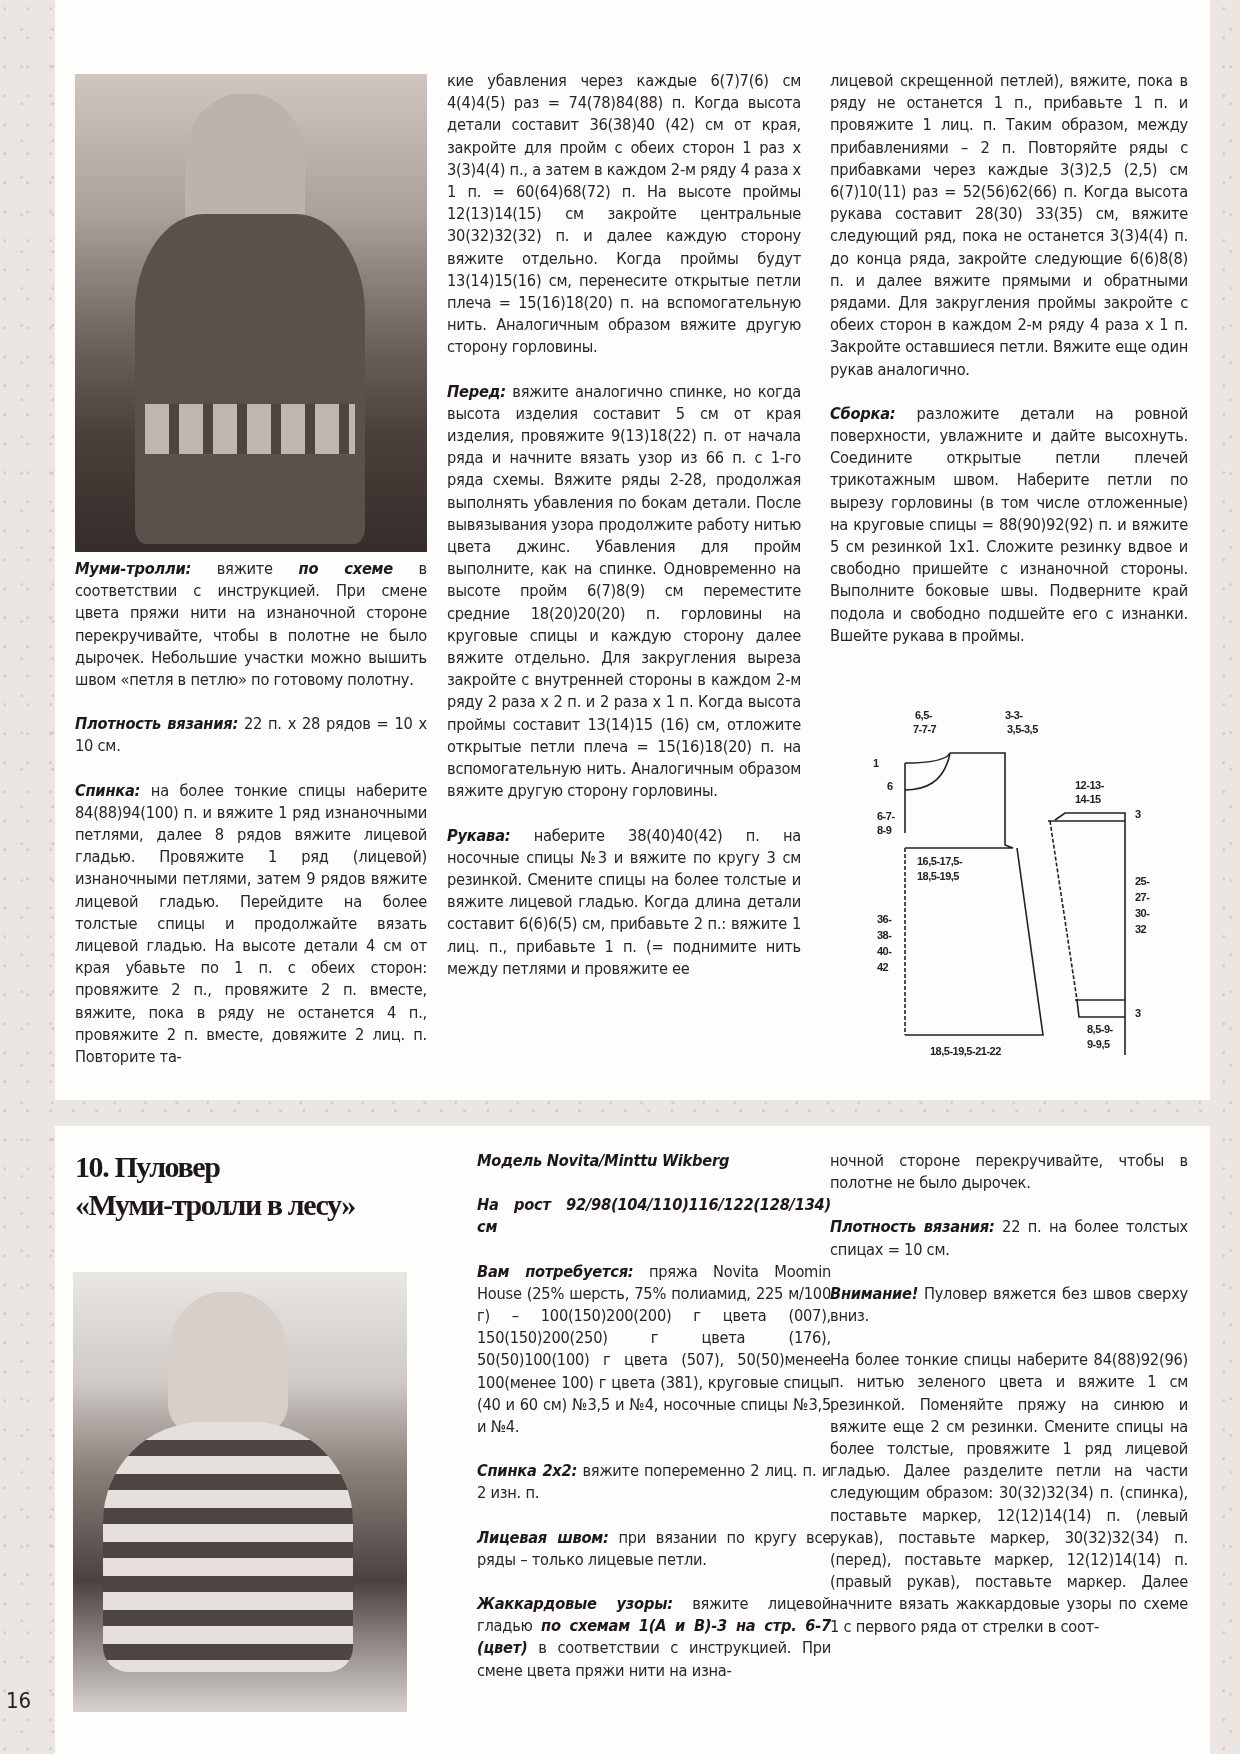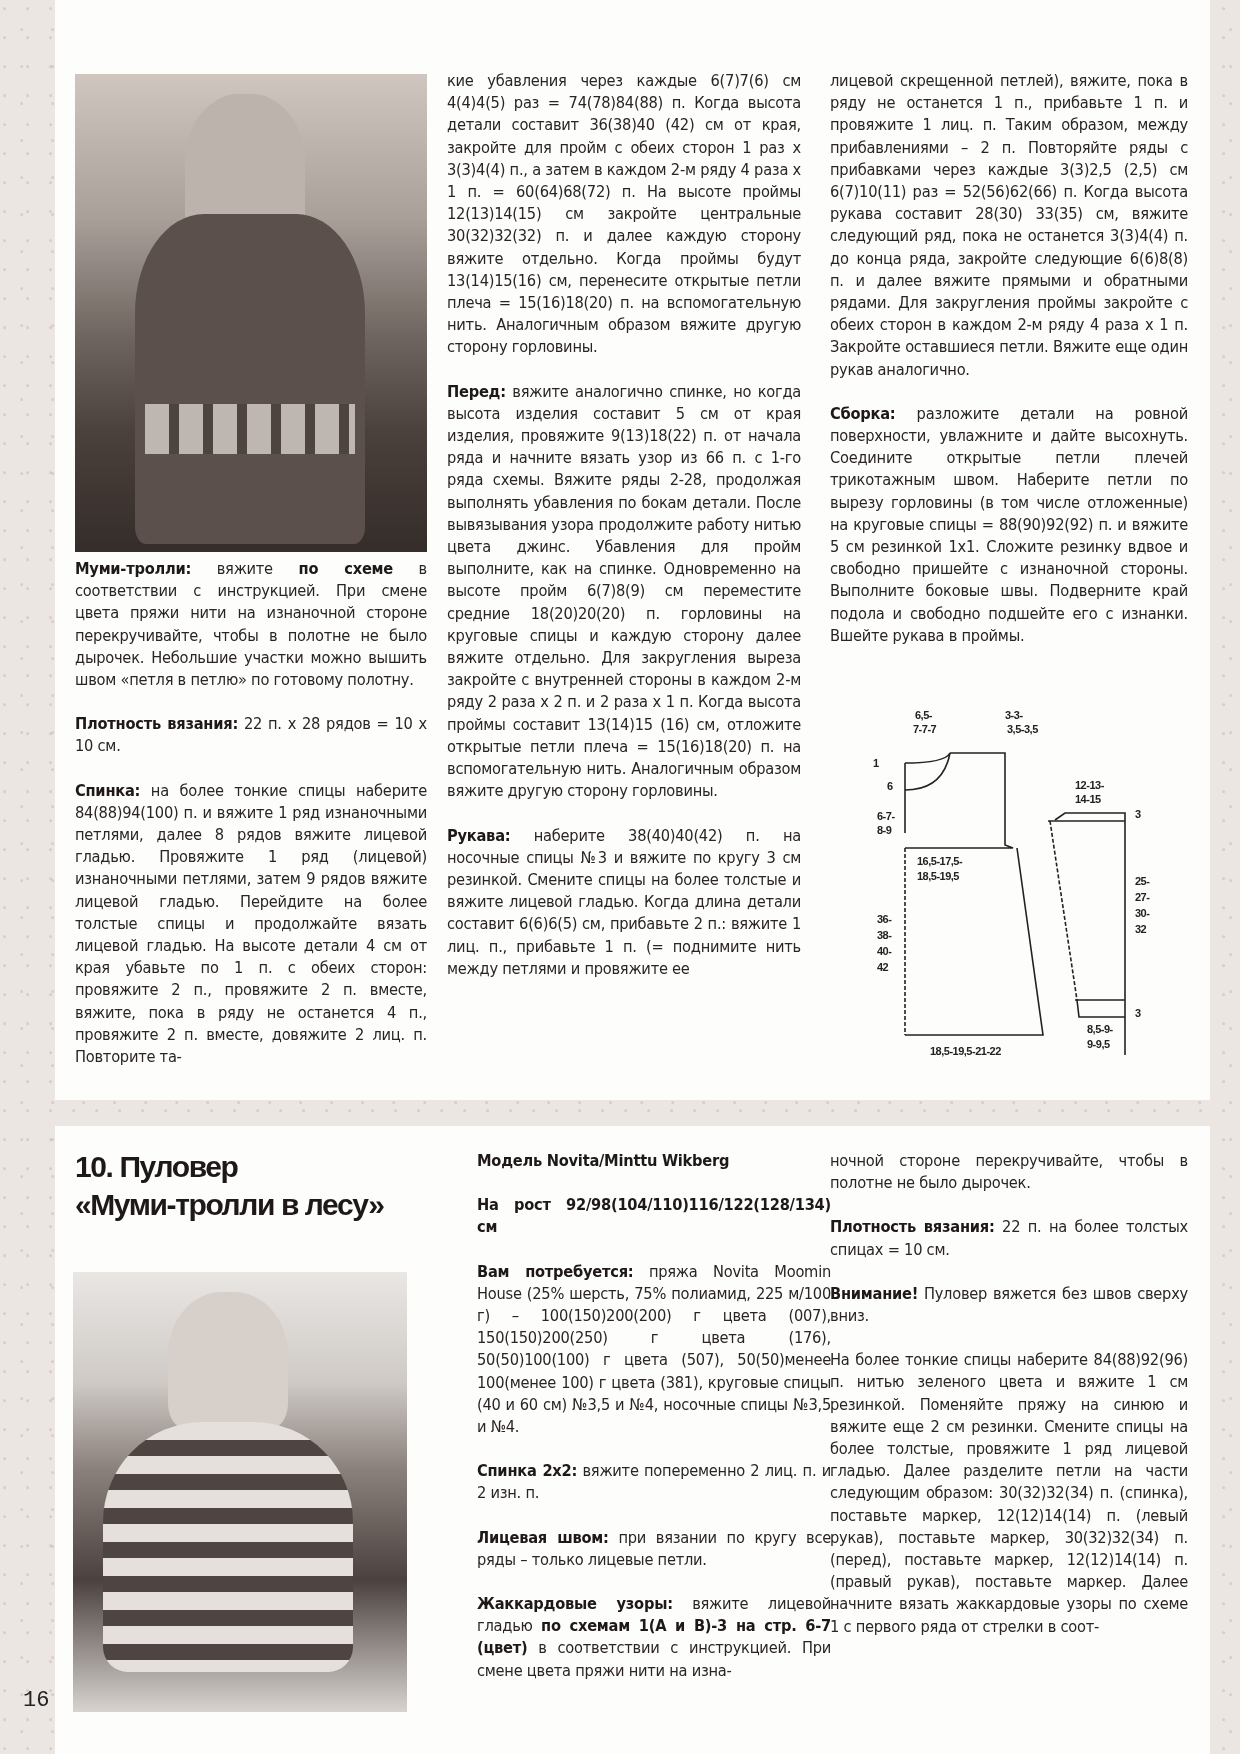--- a/index.html
+++ b/index.html
@@ -7,30 +7,30 @@
     background:#ebe6e2;
     background-image:radial-gradient(circle at 20% 30%, rgba(180,160,150,.35) 1px, transparent 2px),
       radial-gradient(circle at 70% 80%, rgba(170,150,140,.3) 1px, transparent 2px);
     background-size:23px 29px, 31px 37px;
     font-family:"DejaVu Sans Condensed","DejaVu Sans",sans-serif;color:#2a2424;}
   .panel{position:absolute;background:#fdfdfc;}
   #panel-top{left:55px;top:0;width:1155px;height:1100px;}
   #panel-bottom{left:55px;top:1126px;width:1155px;height:628px;}
   .col{position:absolute;font-size:16.3px;line-height:22.2px;letter-spacing:-0.25px;}
   .col p{margin:0 0 22px 0;text-align:justify;text-align-last:left;}
-  .col b{font-weight:bold;color:#1e1818;}
+  .col b{font-weight:bold;color:#1e1818;font-style:italic;}
   .photo{position:absolute;overflow:hidden;}
   .ph1{left:20px;top:74px;width:352px;height:478px;
     background:linear-gradient(180deg,#cfc6c0 0%,#a9a09a 30%,#6f6560 55%,#4a403c 75%,#352d2a 100%);}
   .ph2{left:18px;top:146px;width:334px;height:440px;
     background:linear-gradient(180deg,#e9e6e3 0%,#cfcac6 25%,#8a807b 45%,#4b4240 70%,#d8d3cf 100%);}
   .figure{position:absolute;border-radius:45% 45% 20% 20%;}
-  .title{position:absolute;left:20px;top:22px;font-family:Liberation Sans, sans-serif;font-weight:bold;
+  .title{position:absolute;left:20px;top:22px;font-family:Liberation Serif, serif;font-weight:bold;
     font-size:30px;line-height:38px;letter-spacing:-1.4px;color:#1e1818;}
-  .pagenum{position:absolute;left:23px;top:1688px;font-size:22px;color:#222;font-family:Liberation Mono, monospace;}
+  .pagenum{position:absolute;left:6px;top:1688px;font-size:22px;color:#222;}
   .diag{position:absolute;left:810px;top:705px;width:330px;height:370px;}
   .diag text{font-family:"Liberation Sans",sans-serif;font-size:11px;font-weight:bold;fill:#222;letter-spacing:-0.5px;}
 </style>
 </head>
 <body>
 
 <div class="panel" id="panel-top">
   <div class="photo ph1">
     <div class="figure" style="left:110px;top:20px;width:120px;height:150px;background:#bdb3ad;"></div>
     <div class="figure" style="left:60px;top:140px;width:230px;height:330px;background:#5b504b;border-radius:30% 30% 5% 5%;"></div>

